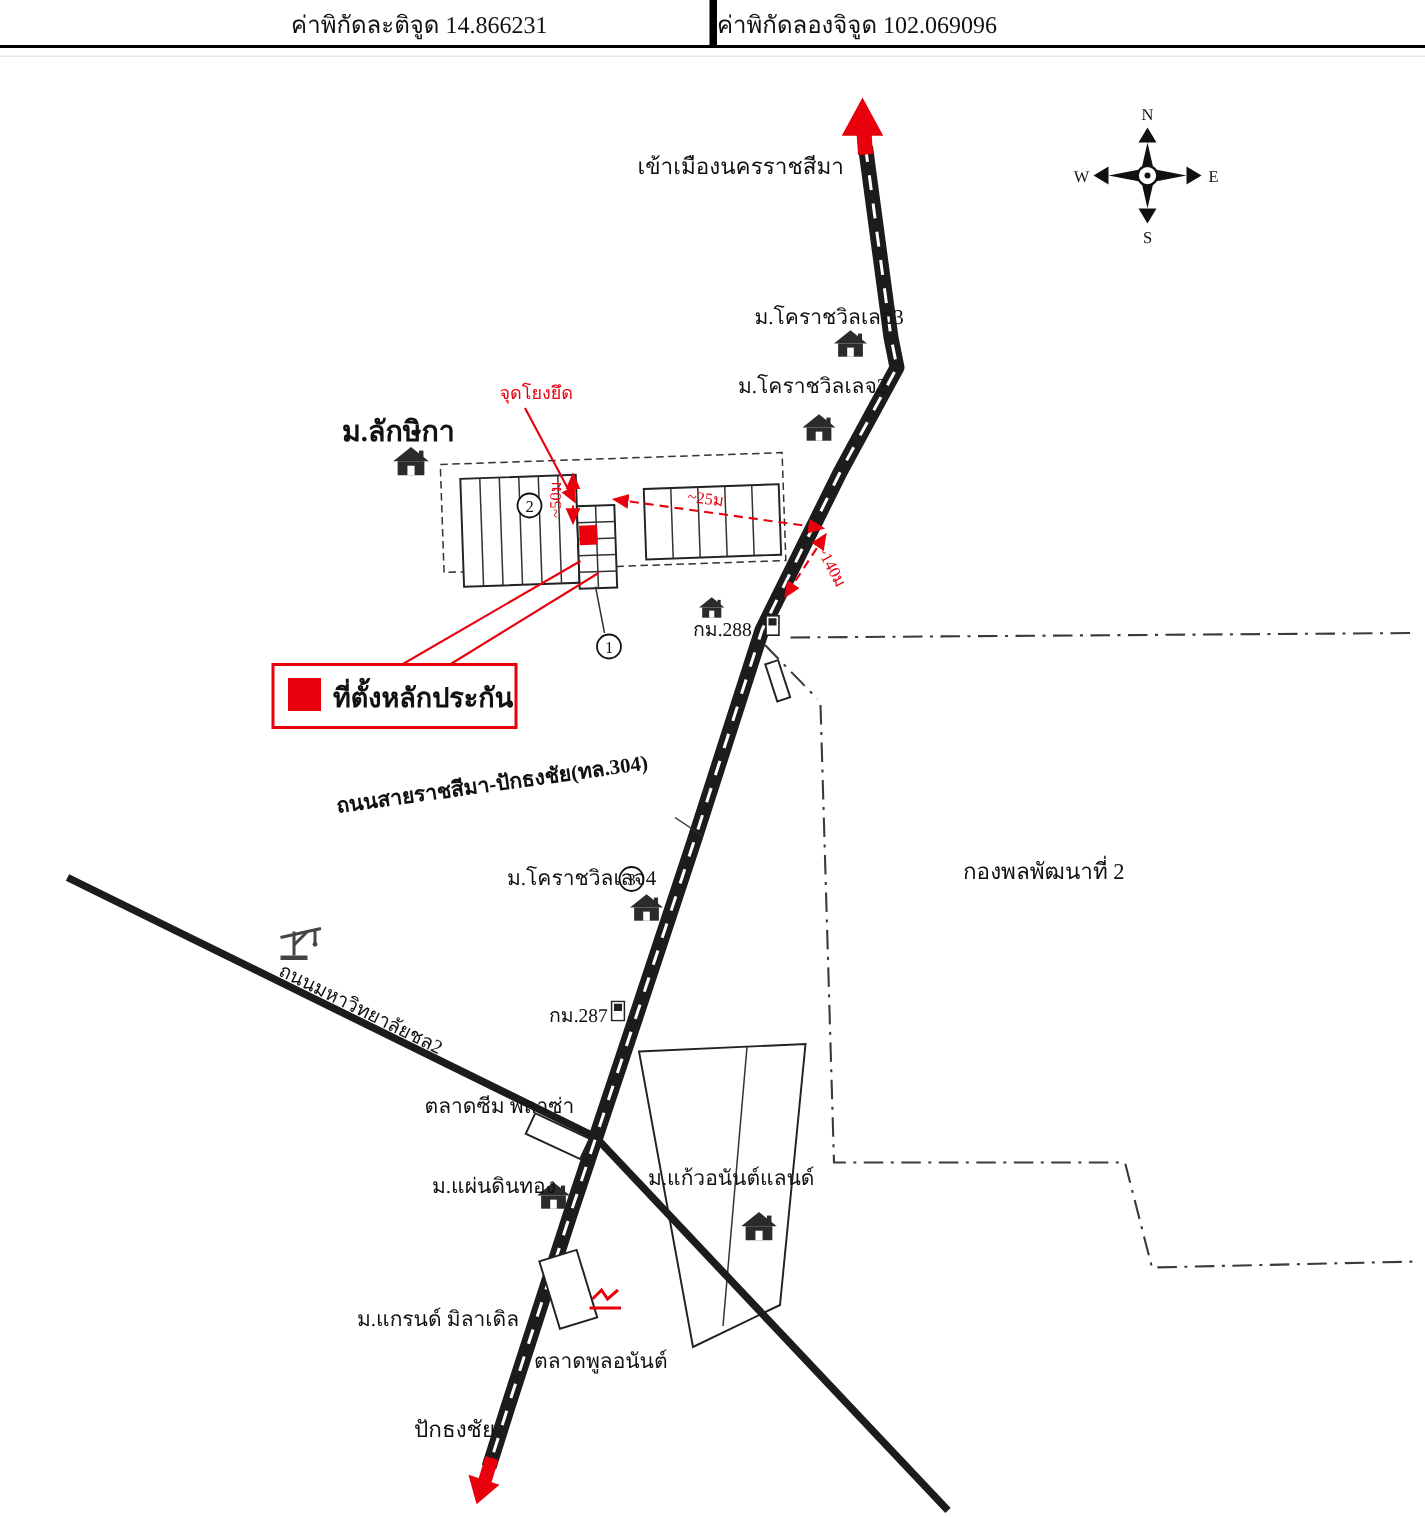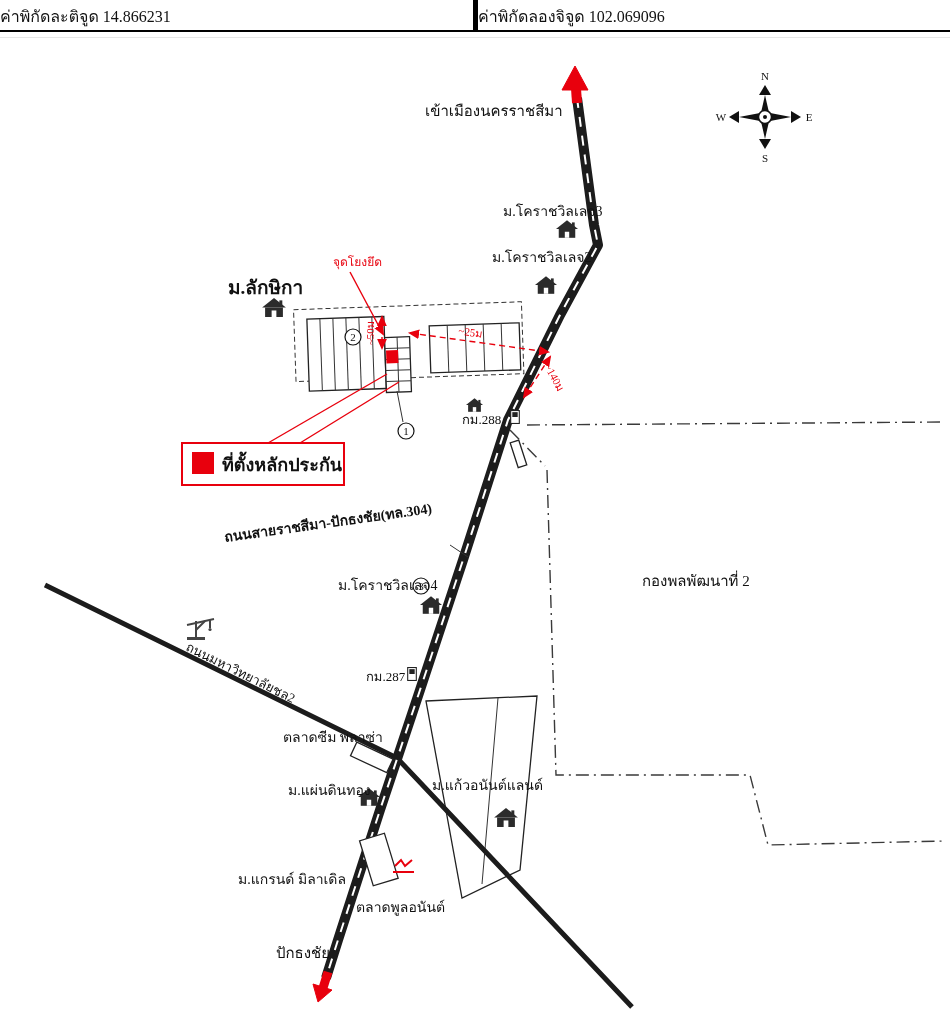--- a/index.html
+++ b/index.html
@@ -1,20 +1,20 @@
 <!DOCTYPE html>
 <html><head>
 <meta charset="utf-8">
 <style>
   html,body{margin:0;padding:0;background:#fff;}
   .page{position:relative;width:950px;height:1011px;background:#fff;overflow:hidden;
         font-family:"Liberation Serif",serif;}
   .header{position:absolute;top:0;left:0;width:950px;height:30px;border-bottom:2px solid #000;background:#fff;z-index:5;}
   .coord{position:absolute;top:4px;font-size:16px;color:#111;}
-  .coord.left{left:0;width:559px;}
+  .coord.left{left:0;width:559px;text-align:center;}
   .coord.right{left:478px;width:516px;text-align:left;}
   .hdr-divider{position:absolute;left:473px;top:0;width:5px;height:30px;background:#000;}
   .subline{position:absolute;top:37px;left:0;width:950px;border-bottom:1px solid #e6e6e6;z-index:4;}
   svg{position:absolute;top:0;left:0;}
   .t{font-family:"Liberation Serif",serif;fill:#111;}
   .t11{font-size:11px}.t12{font-size:12px}.t13{font-size:13px}.t14{font-size:14px}.t15{font-size:15px}.t19{font-size:19px}
   .b{font-weight:bold}
   .redt{fill:#e8000d;}
   .road-main{stroke:#1c1c1c;stroke-width:10;fill:none;stroke-linejoin:round;}
   .road-center{stroke:#ffffff;stroke-width:2;fill:none;stroke-dasharray:10 9;}

